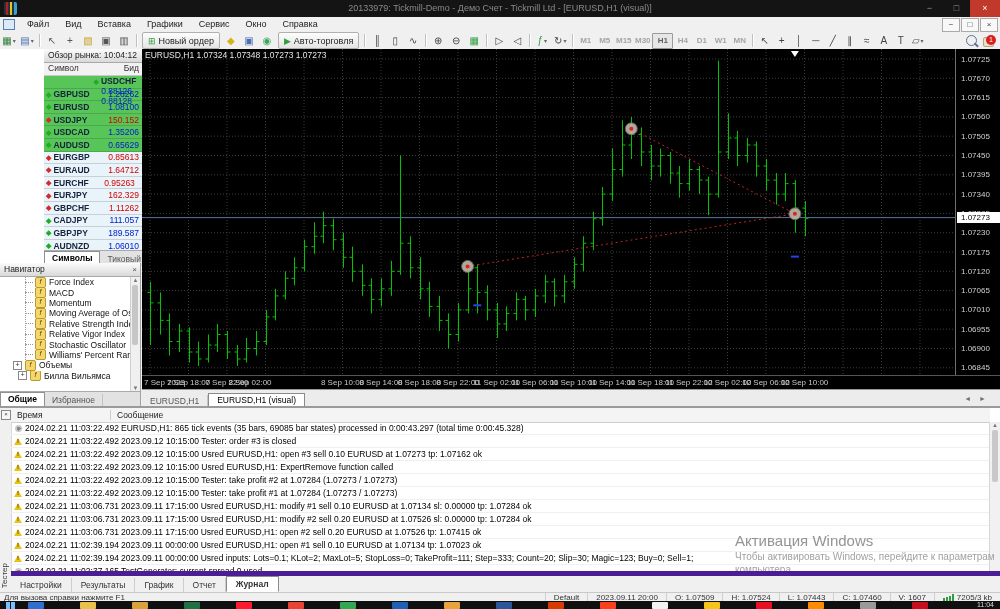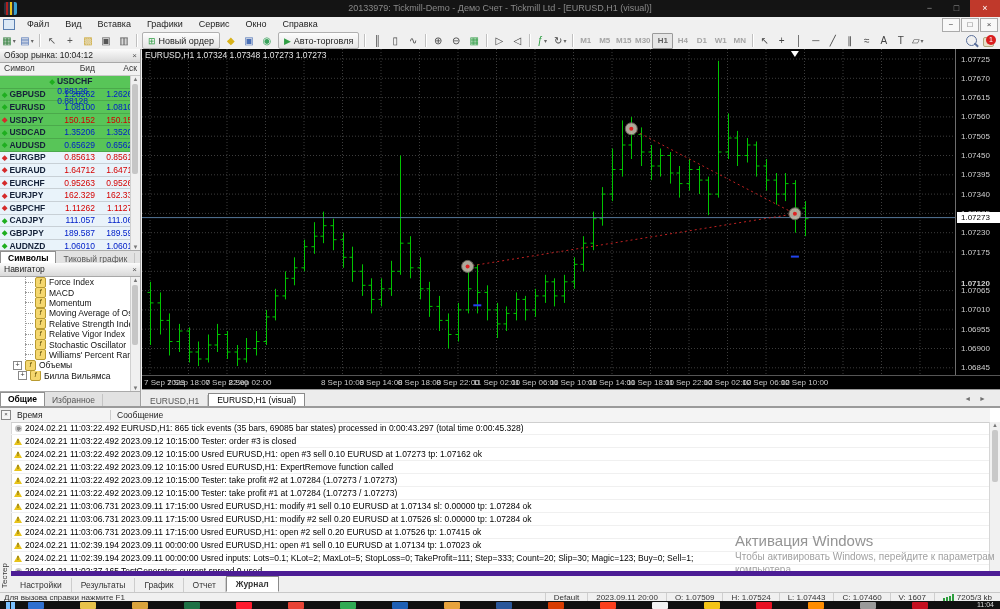--- a/index.html
+++ b/index.html
@@ -41,21 +41,21 @@
   .search-icon::after{content:"";position:absolute;left:7px;top:8px;width:5px;height:1.5px;background:#5a6f9a;transform:rotate(45deg);}
   .notif{width:13px;height:12px;position:relative;}
   .notif .balloon{position:absolute;left:0;top:2px;width:9px;height:8px;background:#e8e0c8;border:1px solid #b0a880;border-radius:2px;}
   .notif .badge{position:absolute;right:0;top:0;width:10px;height:10px;background:#d91e1e;border-radius:50%;
     color:#fff;font-size:7px;line-height:10px;text-align:center;}
 
   
   .panel-header{height:13px;background:linear-gradient(#fbfbfb,#d9d9d9);border-bottom:1px solid #a8a8a8;
     font-size:8.5px;color:#222;line-height:13px;padding-left:4px;position:relative;}
   .panel-x{position:absolute;right:3px;top:1px;font-size:8px;color:#555;line-height:11px;}
-  .mw-panel{position:absolute;left:0;top:49px;width:140px;height:214px;background:#fff;border-right:1px solid #a0a0a0;}
+  .mw-panel{position:absolute;left:0;top:49px;width:140px;height:214px;background:#fff;border-right:1px solid #a0a0a0;padding-left:44px;}
   .mw-colhead{display:flex;height:12px;background:#f2f2f2;border-bottom:1px solid #c8c8c8;font-size:8.5px;color:#333;}
   .mw-colhead .c1{flex:1;padding-left:4px;}
   .mw-colhead .c2,.mw-colhead .c3{width:39px;text-align:right;padding-right:3px;}
   .mw-rows{position:relative;height:174px;overflow:hidden;}
   .mw-row{height:11.6px;display:flex;align-items:center;font-size:8.5px;border-bottom:1px solid rgba(0,0,0,.14);}
   .mw-row .sym{flex:1;display:flex;align-items:center;gap:2px;padding-left:2px;font-weight:bold;color:#16233a;}
   .mw-row .diam{font-size:7px;line-height:7px;}
   .mw-row .px{width:39px;text-align:right;padding-right:3px;}
   .mini-scroll{position:absolute;right:0;width:9px;background:#f0f0f0;border-left:1px solid #d0d0d0;font-size:6px;color:#777;text-align:center;}
   .mini-scroll .thumb{position:absolute;left:1px;width:6px;background:#c6c6c6;border-radius:2px;}
@@ -369,21 +369,21 @@
             <span>EURAUD</span>
           </span>
           <span class="px" style="color: rgb(212, 0, 0);">1.64712</span>
           <span class="px" style="color: rgb(212, 0, 0);">1.64717</span>
         </span>
         <span class="mw-row" style="background: rgb(233, 243, 250);">
           <span class="sym">
             <span class="diam" style="color: rgb(212, 42, 42);">◆</span>
             <span>EURCHF</span>
           </span>
-          <span class="px" style="color: rgb(212, 0, 0);">0.95263</span>
+          <span class="px" style="color: rgb(212, 0, 0); text-align: center;">0.95263</span>
           <span class="px" style="color: rgb(212, 0, 0);">0.95269</span>
         </span>
         <span class="mw-row" style="background: rgb(233, 243, 250);">
           <span class="sym">
             <span class="diam" style="color: rgb(212, 42, 42);">◆</span>
             <span>EURJPY</span>
           </span>
           <span class="px" style="color: rgb(212, 0, 0);">162.329</span>
           <span class="px" style="color: rgb(212, 0, 0);">162.333</span>
         </span>
@@ -562,21 +562,21 @@
         <span class="pa-label" style="top: 24.8px;">1.07670</span>
         <span class="pa-label" style="top: 44.1px;">1.07615</span>
         <span class="pa-label" style="top: 63.4px;">1.07560</span>
         <span class="pa-label" style="top: 82.7px;">1.07505</span>
         <span class="pa-label" style="top: 102px;">1.07450</span>
         <span class="pa-label" style="top: 121.3px;">1.07395</span>
         <span class="pa-label" style="top: 140.6px;">1.07340</span>
         <span class="pa-label" style="top: 159.9px;">1.07285</span>
         <span class="pa-label" style="top: 179.2px;">1.07230</span>
         <span class="pa-label" style="top: 198.5px;">1.07175</span>
-        <span class="pa-label" style="top: 230px; font-weight: bold;">1.07120</span>
+        <span class="pa-label" style="top: 218px;">1.07120</span>
         <span class="pa-label" style="top: 237.1px;">1.07065</span>
         <span class="pa-label" style="top: 256.4px;">1.07010</span>
         <span class="pa-label" style="top: 275.7px;">1.06955</span>
         <span class="pa-label" style="top: 295px;">1.06900</span>
         <span class="pa-label" style="top: 314.3px;">1.06845</span>
         <span class="price-tag" style="top: 163.1px;">1.07273</span>
       </div>
     <div class="time-axis" id="time-axis">
         <span class="ta-label" style="left: 2px; transform: none;">7 Sep 2023</span>
         <span class="ta-label" style="left: 46.5px;">7 Sep 18:00</span>

